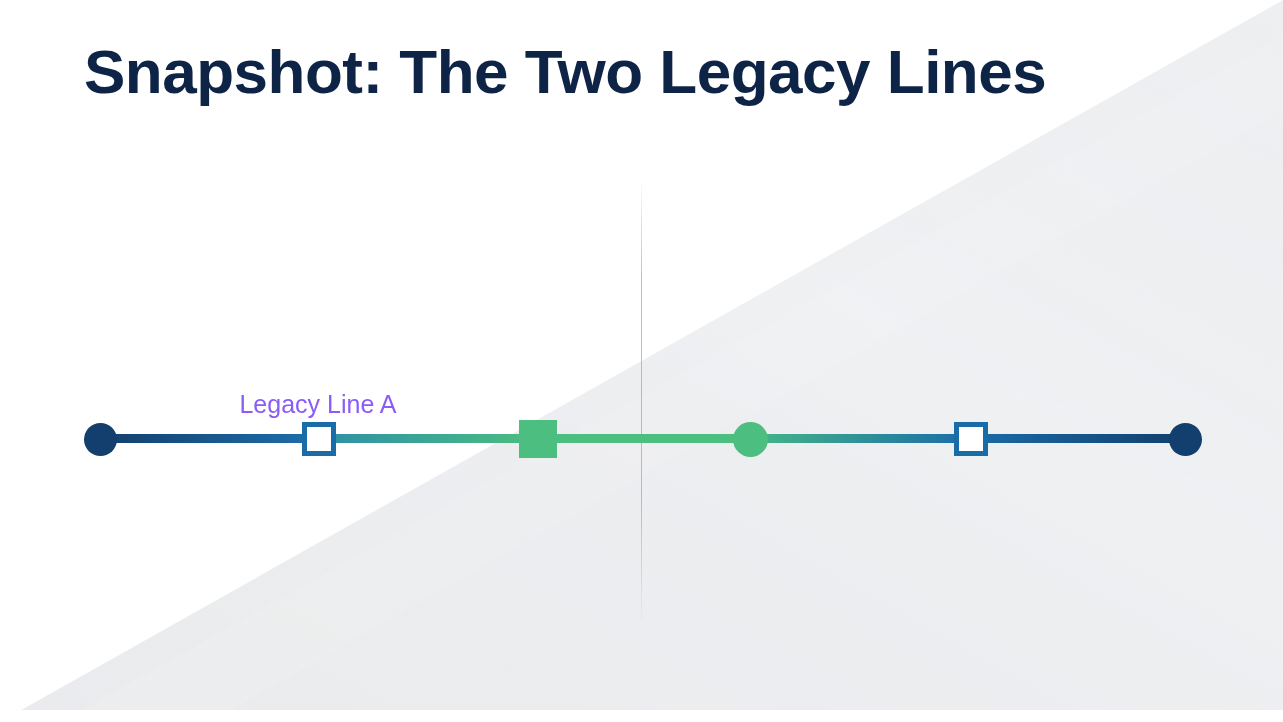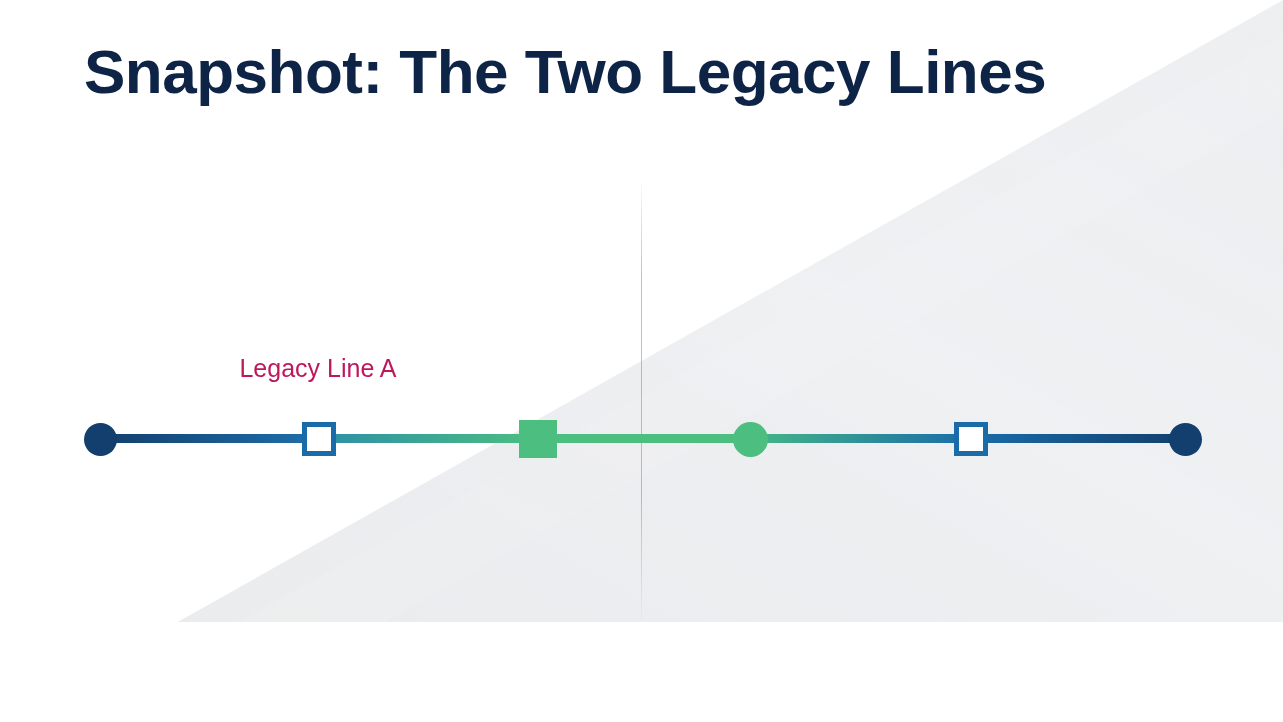--- a/index.html
+++ b/index.html
@@ -3,21 +3,21 @@
 <meta charset="utf-8">
 <style>
   html, body {
     margin: 0;
     padding: 0;
     background: #ffffff;
   }
   #slide {
     position: relative;
     width: 1283px;
-    height: 622px;
+    height: 710px;
     overflow: hidden;
     background: #ffffff;
     font-family: "Liberation Sans", sans-serif;
   }
 
   
   .bg-layer {
     position: absolute;
     inset: 0;
     pointer-events: none;
@@ -62,24 +62,25 @@
   }
   .marker {
     position: absolute;
   }
   .marker.circle {
     border-radius: 50%;
   }
   .label {
     position: absolute;
     font-size: 25px;
-    color: #be185d;
+    color: #8b5cf6;
     white-space: nowrap;
     text-align: center;
     font-weight: normal;
+    margin-top: 36px;
   }
 </style>
 </head>
 <body>
 
 <div id="slide">
 
   <div class="bg-layer">
     <svg width="1283" height="722" viewBox="0 0 1283 722" style="position:absolute;left:0;top:0;">
       <defs>

